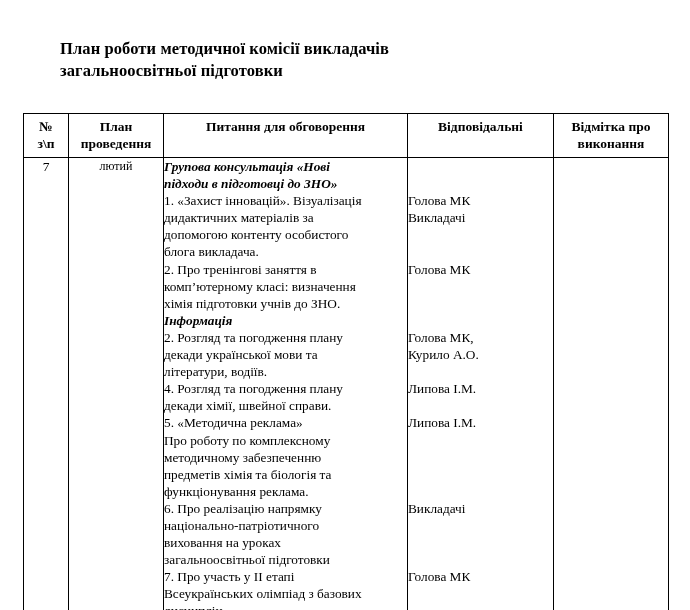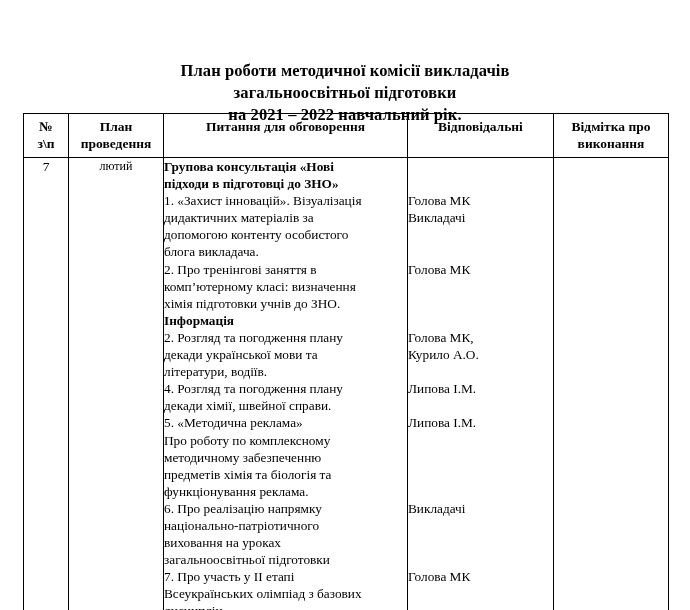--- a/index.html
+++ b/index.html
@@ -18,22 +18,22 @@
     position: relative;
     width: 690px;
     height: 610px;
     box-sizing: border-box;
     overflow: hidden;
   }
 
   
   .doc-title {
     margin: 0;
-    padding: 60px 60px 0 60px;
-    text-align: center;
+    padding: 38px 60px 0 60px;
+    text-align: left;
     font-size: 16.5px;
     font-weight: bold;
     line-height: 22px;
     letter-spacing: 0.1px;
   }
   .doc-title .tline {
     display: block;
     white-space: nowrap;
   }
 
@@ -95,32 +95,31 @@
     line-height: 17.1px;
   }
   td.mark {
     padding: 4px 5px 0 5px;
   }
 
   .line {
     display: block;
     white-space: nowrap;
   }
-  .line.b { font-weight: bold; }
+  .line.b { font-weight: bold; font-style: italic; }
   .line.spacer { visibility: hidden; }
 </style>
 </head>
 <body>
 
 <div class="page">
 
   <h1 class="doc-title">
     <span class="tline">План роботи методичної комісії викладачів</span>
     <span class="tline">загальноосвітньої підготовки</span>
-    <span class="tline">на 2021 – 2022 навчальний рік.</span>
   </h1>
 
   <div class="table-wrap">
     <table class="plan">
       <colgroup>
         <col class="c-num">
         <col class="c-date">
         <col class="c-topic">
         <col class="c-resp">
         <col class="c-mark">

